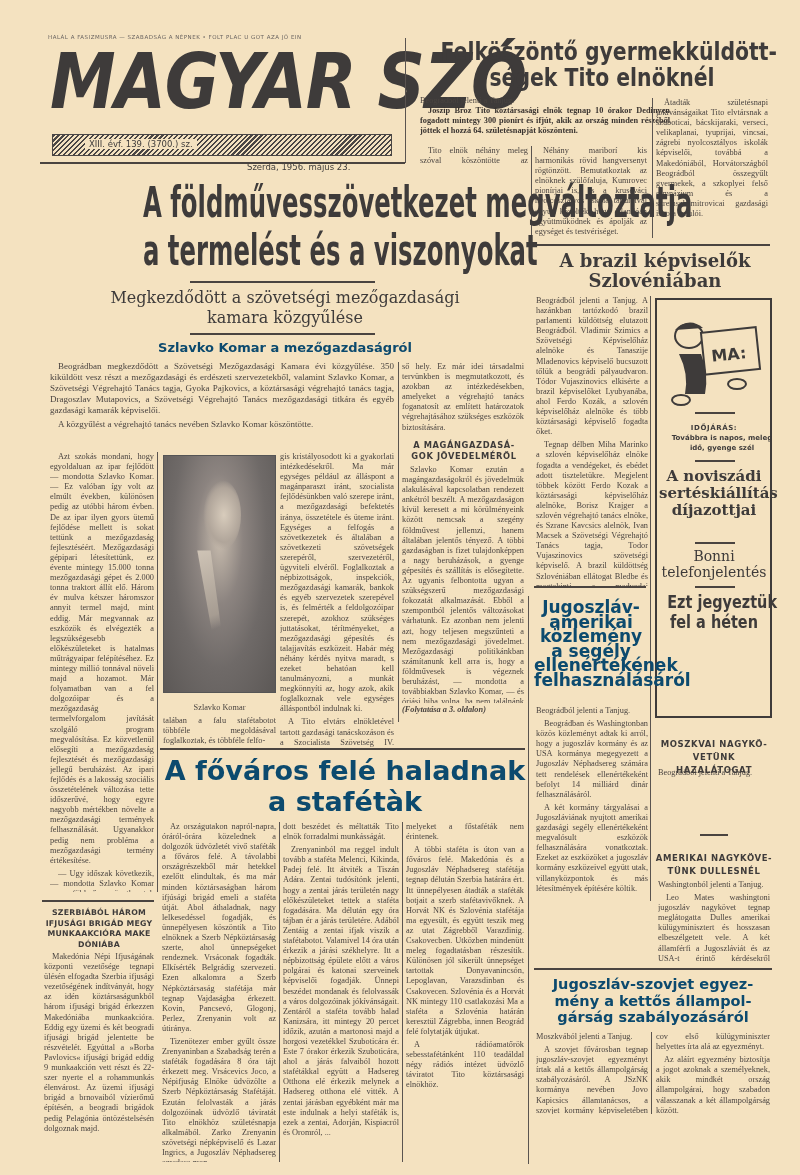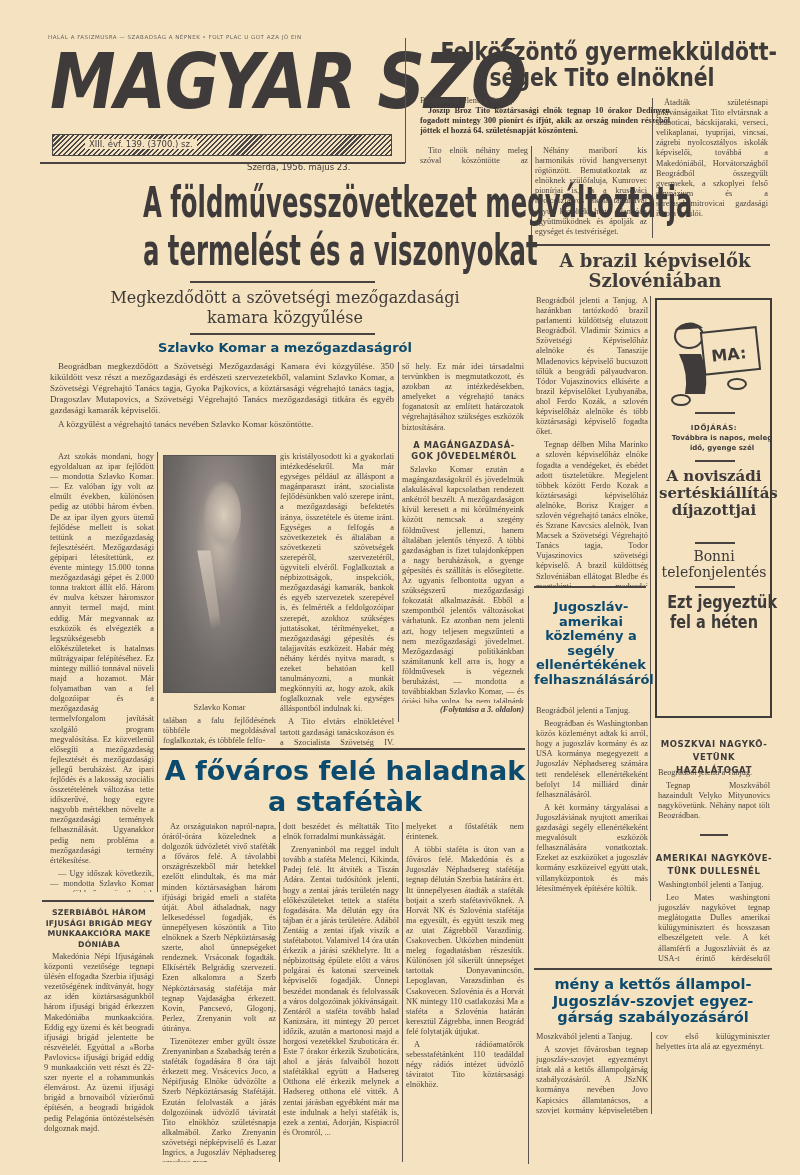--- a/index.html
+++ b/index.html
@@ -119,39 +119,39 @@
 <div class="abs txt" style="left:402px; top:362px; width:122px; height:68px;">
     <p class="noind">ső hely. Ez már idei társadalmi tervünkben is megmutatkozott, és azokban az intézkedésekben, amelyeket a végrehajtó tanács foganatosít az említett határozatok végrehajtásához szükséges eszközök biztosítására.</p>
   </div>
 <div class="abs caps-head" style="left:403px; top:440px; width:122px;">
   <div>A MAGÁNGAZDASÁ-</div>
   <div>GOK JÖVEDELMÉRŐL</div>
 </div>
 <div class="abs txt" style="left:402px; top:465px; width:122px; height:238px;">
     <p>Szlavko Komar ezután a magángazdaságokról és jövedelmük alakulásával kapcsolatban rendezett ankétról beszélt. A mezőgazdaságon kívül keresett a mi körülményeink között nemcsak a szegény földművest jellemzi, hanem általában jelentős tényező. A többi gazdaságban is fizet tulajdonképpen a nagy beruházások, a gyenge gépesítés és szállítás is elősegítette. Az ugyanis felbontotta ugyan a szükségszerű mezőgazdasági fokozatát alkalmazását. Ebből a szempontból jelentős változásokat várhatunk. Ez azonban nem jelenti azt, hogy teljesen megszűnteti a nem mezőgazdasági jövedelmet. Mezőgazdasági politikánkban számítanunk kell arra is, hogy a földművesek is végeznek beruházást, — mondotta a továbbiakban Szlavko Komar, — és óriási hiba volna, ha nem találnánk meg a módját annak, hogy a</p>
   </div>
-<div class="abs txt" style="left:402px; top:705px; width:122px; height:12px; text-align:right; font-style:italic; font-weight:bold;">
+<div class="abs txt" style="left:402px; top:705px; width:122px; height:12px; text-align:left; font-style:italic; font-weight:bold;">
     <p class="noind">(Folytatása a 3. oldalon)</p>
   </div>
 
 <div class="abs txt" style="left:50px; top:452px; width:104px; height:440px;">
   <p>Azt szokás mondani, hogy egyoldaluan az ipar fejlődött — mondotta Szlavko Komar. — Ez valóban így volt az elmúlt években, különösen pedig az utóbbi három évben. De az ipar ilyen gyors ütemű fejlődése mellett is sokat tettünk a mezőgazdaság fejlesztéséért. Mezőgazdasági gépipari létesítettünk, ez évente mintegy 15.000 tonna mezőgazdasági gépet és 2.000 tonna traktort állít elő. Három év mulva kétszer háromszor annyit termel majd, mint eddig. Már megvannak az eszközök és elvégezték a legszükségesebb előkészületeket is hatalmas műtrágyaipar felépítéséhez. Ez mintegy millió tonnával növeli majd a hozamot. Már folyamatban van a fel dolgozóipar és a mezőgazdaság termelvforgalom javítását szolgáló program megvalósítása. Ez közvetlenül elősegíti a mezőgazdaság fejlesztését és mezőgazdasági jellegű beruházást. Az ipari fejlődés és a lakosság szociális összetételének változása tette időszerűvé, hogy egyre nagyobb mértékben növelte a mezőgazdasági termények felhasználását. Ugyanakkor pedig nem probléma a mezőgazdasági termény értékesítése.</p>
   <p>— Ugy időszak következik, — mondotta Szlavko Komar —, a földművesszövetkezetek tel elvárjuk, hogy ők legyenek a mezőgazdasági termelés és a falu társadalmi viszonyai megváltoztatásának alaptényezői. Nem kell lebecsülni a mezőgazdasági szervezetek eddigi tapasztalatait sem. Egészen nagy jelentősége lesz gazdaságunk továbbfejlesztésére. Megállapíthatjuk, hogy az utóbbi néhány évben a mezőgazdasági fejlődés és al</p>
 </div>
 <div class="vrule" style="left:157px; top:452px; height:440px;"></div>
 
 <div class="abs photo" style="left:163px; top:455px; width:113px; height:238px;">
   <div class="head"></div>
   <div class="collar"></div>
 </div>
 <div class="abs txt" style="left:163px; top:703px; width:113px; height:12px; text-align:center;">
     <p class="noind">Szlavko Komar</p>
   </div>
 <div class="abs txt" style="left:163px; top:716px; width:113px; height:32px;">
-    <p class="noind">talában a falu fejlődésének többféle megoldásával foglalkoztak, és többféle felfo-</p>
+    <p class="noind">talában a falu stafétabotot többféle megoldásával foglalkoztak, és többféle felfo-</p>
   </div>
 
 <div class="abs txt" style="left:280px; top:452px; width:114px; height:296px;">
   <p class="noind">gis kristályosodott ki a gyakorlati intézkedésekről. Ma már egységes például az álláspont a magánparaszt iránt, szocialista fejlődésünkben való szerepe iránt, a mezőgazdasági befektetés iránya, összetétele és üteme iránt. Egységes a felfogás a szövetkezetek és általában a szövetkezeti szövetségek szerepéről, szervezetéről, ügyviteli elvéről. Foglalkoztak a népbizottságok, inspekciók, mezőgazdasági kamarák, bankok és egyéb szervezetek szerepével is, és felmérték a feldolgozóipar szerepét, azokhoz szükséges juttatásokat, térítményeket, a mezőgazdasági gépesítés és talajjavítás eszközeit. Habár még néhány kérdés nyitva maradt, s ezeket behatóan kell tanulmányozni, a munkát megkönnyíti az, hogy azok, akik foglalkoznak vele egységes álláspontból indulnak ki.</p>
   <p>A Tito elvtárs elnökletével tartott gazdasági tanácskozáson és a Szocialista Szövetség IV. plénumán megállapították, hogy szocialista gazdaságunk továbbfejlődésében a mezőgazdaságé az el-</p>
 </div>
 
 <div class="abs serif-head" style="left:530px; top:250px; width:250px; font-size:18px; font-weight:bold;">A brazil képviselők</div>
 <div class="abs serif-head" style="left:530px; top:270px; width:250px; font-size:18px; font-weight:bold;">Szlovéniában</div>
 <div class="abs txt" style="left:536px; top:296px; width:112px; height:290px;">
@@ -181,59 +181,59 @@
     <div>Bonni</div>
     <div>telefonjelentés</div>
   </div>
   <div class="short-rule" style="left:38px; top:286px; width:40px;"></div>
   <div class="abs condensed" style="left:2px; top:292px; width:110px; font-size:17px; line-height:20px; transform:scaleX(0.85);">
     <div>Ezt jegyeztük</div>
     <div>fel a héten</div>
   </div>
 </div>
 
-<div class="abs sans-bold" style="left:534px; top:600px; width:114px; font-size:13px; line-height:14.5px;">Jugoszláv-amerikai közlemény a segély ellenértékének felhasználásáról</div>
+<div class="abs sans-bold" style="left:534px; top:600px; width:114px; font-size:17px; line-height:14.5px;">Jugoszláv-amerikai közlemény a segély ellenértékének felhasználásáról</div>
 <div class="abs txt" style="left:536px; top:706px; width:112px; height:190px;">
   <p class="noind">Beográdból jelenti a Tanjug.</p>
   <p>Beográdban és Washingtonban közös közleményt adtak ki arról, hogy a jugoszláv kormány és az USA kormánya megegyezett a Jugoszláv Néphadsereg számára tett rendelések ellenértékeként befolyt 14 milliárd dinár felhasználásáról.</p>
   <p>A két kormány tárgyalásai a Jugoszláviának nyujtott amerikai gazdasági segély ellenértékeként megvalósult eszközök felhasználására vonatkoztak. Ezeket az eszközöket a jugoszláv kormány eszközeivel együtt utak, villanyközpontok és más létesítmények építésére költik.</p>
 
 </div>
 
 <div class="abs caps-head" style="left:655px; top:738px; width:118px; font-size:8.5px; line-height:13px;">
   <div>MOSZKVAI NAGYKÖ-</div>
   <div>VETÜNK HAZALÁTOGAT</div>
 </div>
 <div class="abs txt" style="left:658px; top:768px; width:112px; height:50px;">
   <p class="noind">Beográdból jelenti a Tanjug.</p>
-  <p>Tegnap Moszkvából hazaindult Velyko Mityunovics nagykövetünk. Néhány napot tölt Beográdban.</p>
 </div>
 <div class="short-rule" style="left:700px; top:834px; width:28px;"></div>
 <div class="abs caps-head" style="left:655px; top:852px; width:118px; font-size:8.5px; line-height:13px;">
   <div>AMERIKAI NAGYKÖVE-</div>
   <div>TÜNK DULLESNÉL</div>
 </div>
 <div class="abs txt" style="left:658px; top:880px; width:112px; height:82px;">
   <p class="noind">Washingtonból jelenti a Tanjug.</p>
   <p>Leo Mates washingtoni jugoszláv nagykövet tegnap meglátogatta Dulles amerikai külügyminisztert és hosszasan elbeszélgetett vele. A két államférfi a Jugoszláviát és az USA-t érintő kérdésekről tárgyalt.</p>
 </div>
 <div class="hrule" style="left:534px; top:968px; width:238px;"></div>
 
 <div class="abs sans-bold" style="left:534px; top:976px; width:238px; font-size:14.5px; line-height:16.5px;">
+  <div>Jugoszláv-szovjet egyez-</div>
   <div>mény a kettős állampol-</div>
-  <div>Jugoszláv-szovjet egyez-</div>
   <div>gárság szabályozásáról</div>
 </div>
 <div class="abs txt" style="left:536px; top:1032px; width:112px; height:82px;">
   <p class="noind">Moszkvából jelenti a Tanjug.</p>
   <p>A szovjet fővárosban tegnap jugoszláv-szovjet egyezményt írtak alá a kettős állampolgárság szabályozásáról. A JSzNK kormánya nevében Jovo Kapicsics államtanácsos, a szovjet kormány képviseletében pedig Kuznye</p>
 </div>
 <div class="vrule" style="left:651px; top:1032px; height:82px;"></div>
 <div class="abs txt" style="left:656px; top:1032px; width:114px; height:82px;">
   <p class="noind">cov első külügyminiszter helyettes írta alá az egyezményt.</p>
+  <p>Az aláírt egyezmény biztosítja a jogot azoknak a személyeknek, akik mindkét ország állampolgárai, hogy szabadon válasszanak a két állampolgárság között.</p>
 </div>
 
 <div class="hrule" style="left:160px; top:748px; width:365px; height:1.5px;"></div>
 <div class="vrule" style="left:528px; top:596px; height:568px;"></div>
 <div class="abs sans-bold" style="left:160px; top:756px; width:370px; font-size:27px; line-height:30px;">A főváros felé haladnak</div>
 <div class="abs sans-bold" style="left:160px; top:787px; width:370px; font-size:27px; line-height:30px;">a stafétàk</div>
 
 <div class="abs txt" style="left:162px; top:822px; width:114px; height:340px;">
   <p>Az országutakon napról-napra, óráról-órára közelednek a dolgozók üdvözletét vivő staféták a főváros felé. A távolabbi országrészekből már hetekkel ezelőtt elindultak, és ma már minden köztársaságban három ifjúsági brigád emeli a staféta útját. Abol áthaladnak, nagy lelkesedéssel fogadják, és ünnepélyesen köszöntik a Tito elnöknek a Szerb Népköztársaság szerte, ahol ünnepségeket rendeznek. Vrsáconak fogadták. Elkísérték Belgrádig szervezeti. Ezen alkalomra a Szerb Népköztársaság stafétája már tegnap Vajdaságba érkezett. Kovin, Pancsevó, Glogonj, Perlez, Zrenyanin volt az útiránya.</p>
   <p>Tizenötezer ember gyűlt össze Zrenyaninban a Szabadság terén a staféták fogadására 8 óra tájt érkezett meg. Vrsácevics Joco, a Népifjuság Elnöke üdvözölte a Szerb Népköztársaság Stafétáját. Ezután felolvasták a járás dolgozóinak üdvözlő táviratát Tito elnökhöz születésnapja alkalmából. Zarko Zrenyanin szövetségi népképviselő és Lazar Ingrics, a Jugoszláv Néphadsereg ezredese mon-</p>

